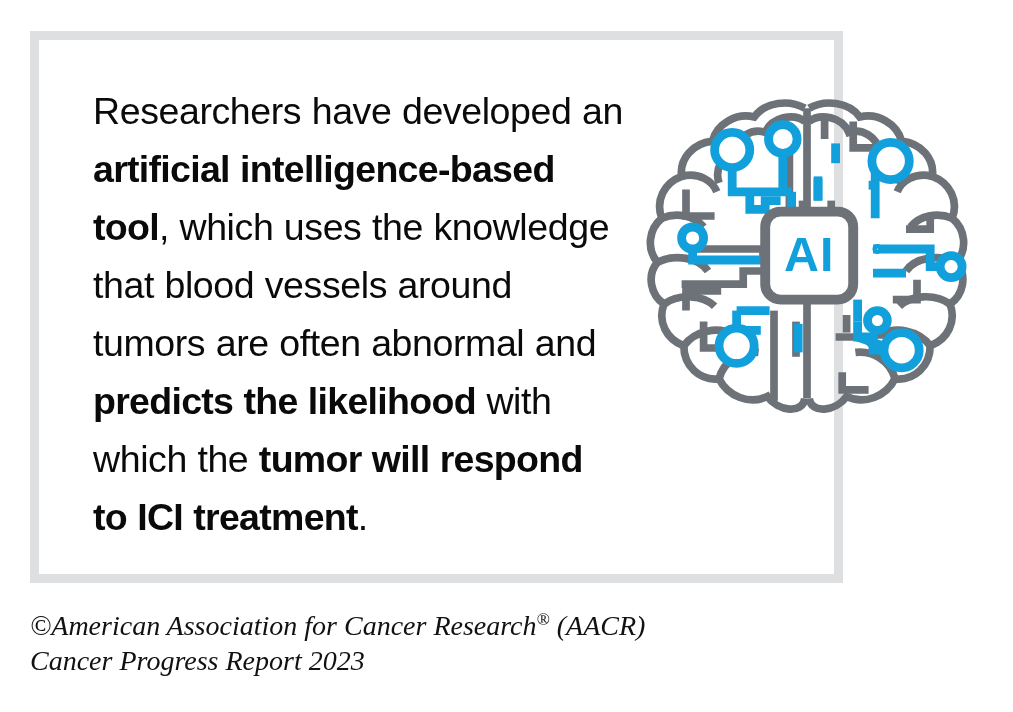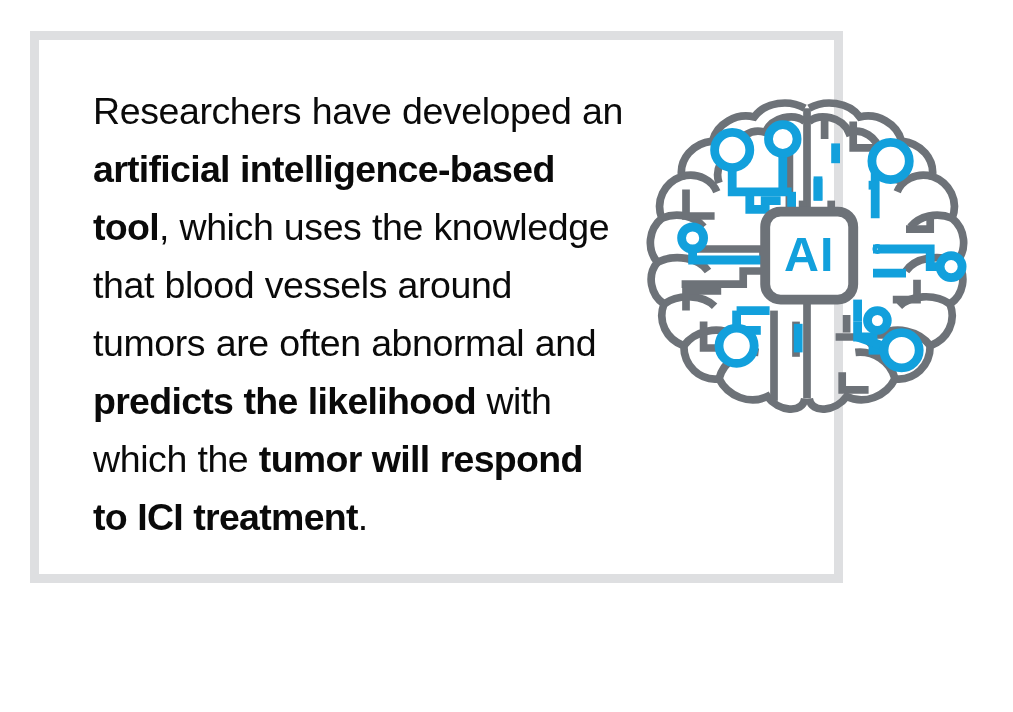--- a/index.html
+++ b/index.html
@@ -207,13 +207,15 @@
 
         <rect x="112" y="106" width="80" height="80" rx="14" ry="14" fill="#ffffff" stroke="#6d7278" stroke-width="9"></rect>
         <text x="152" y="160" text-anchor="middle" font-family="Liberation Sans, sans-serif" font-size="44" font-weight="bold" letter-spacing="1" fill="#12a0dc">AI</text>
       </svg>
     </div>
 
   </div>
 </div>
 
 <div id="attribution">
+  <span class="line"><span>©American Association for Cancer Research</span><sup>®</sup><span> (AACR)</span></span>
+  <span class="line">Cancer Progress Report 2023</span>
 </div>
 
 </body></html>

